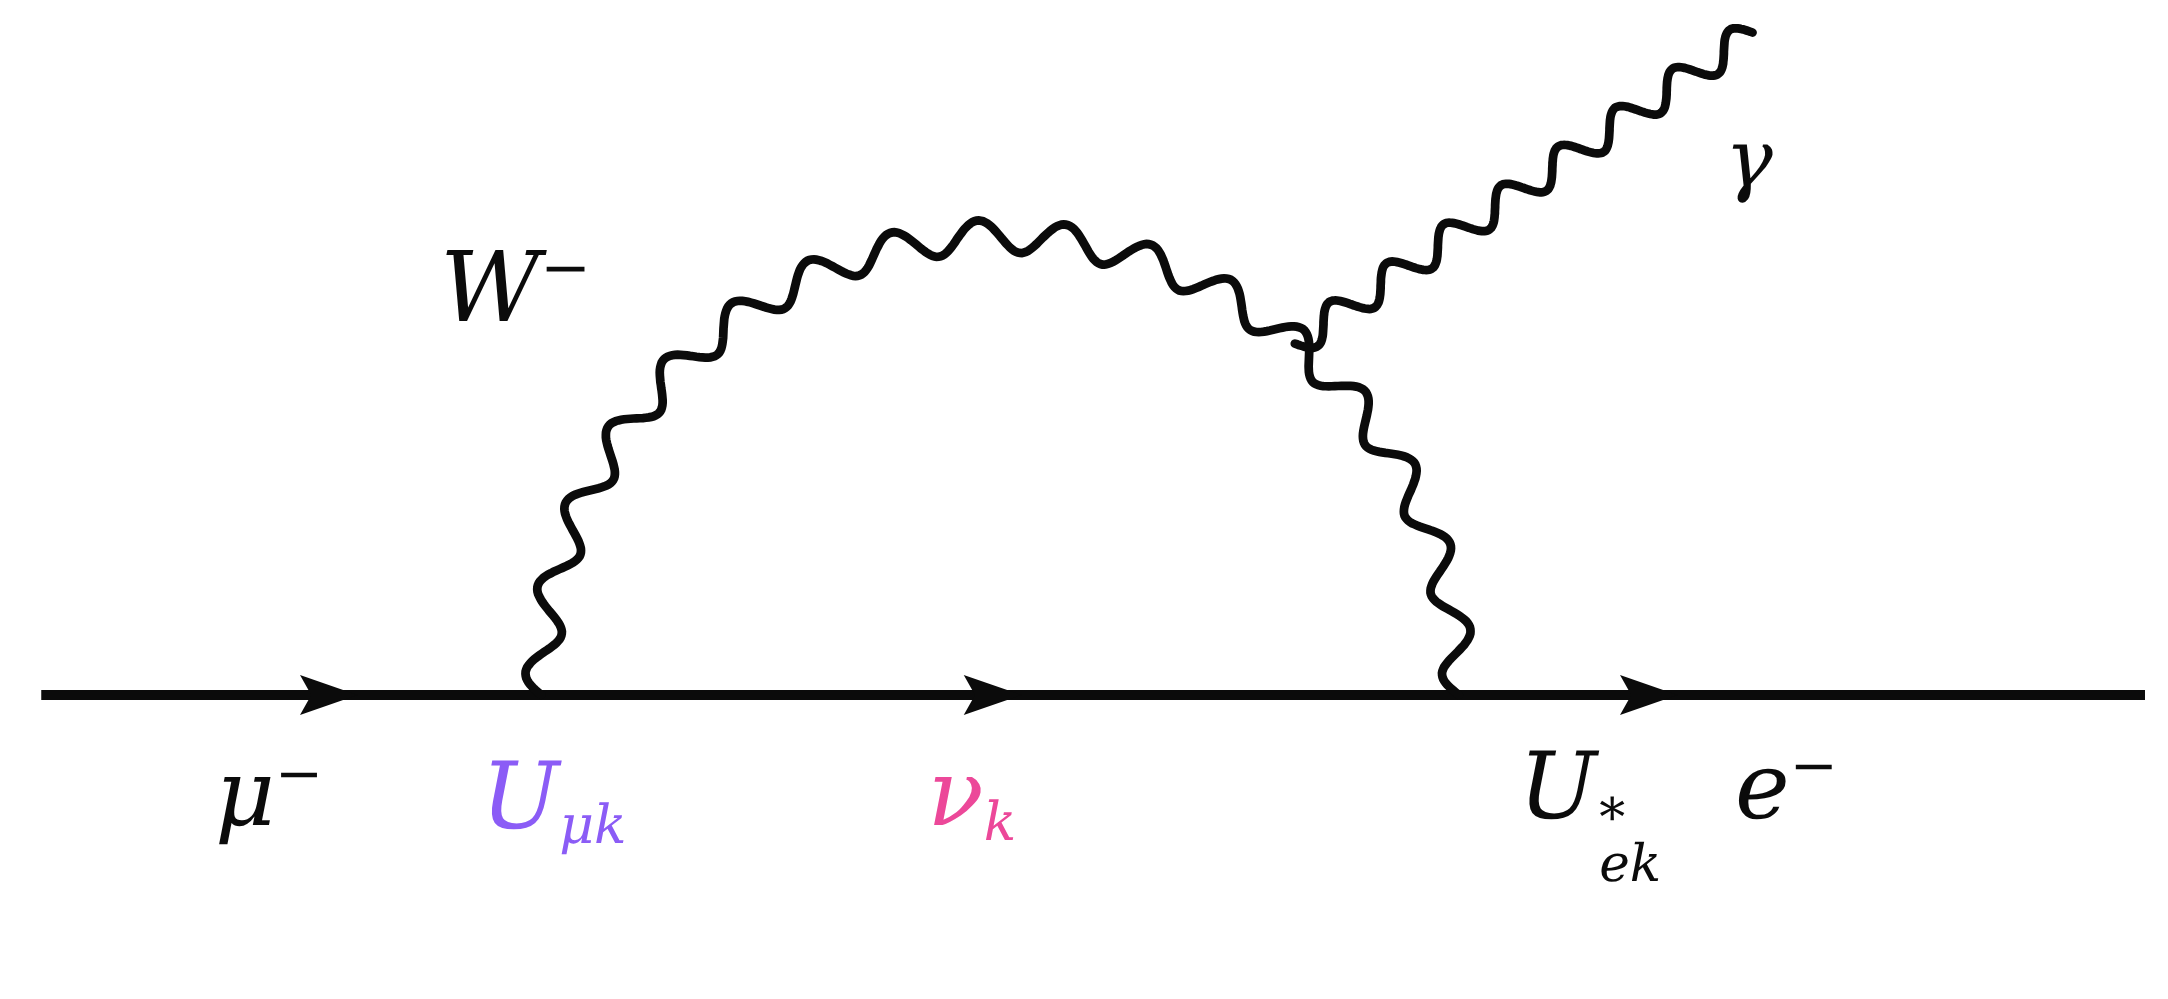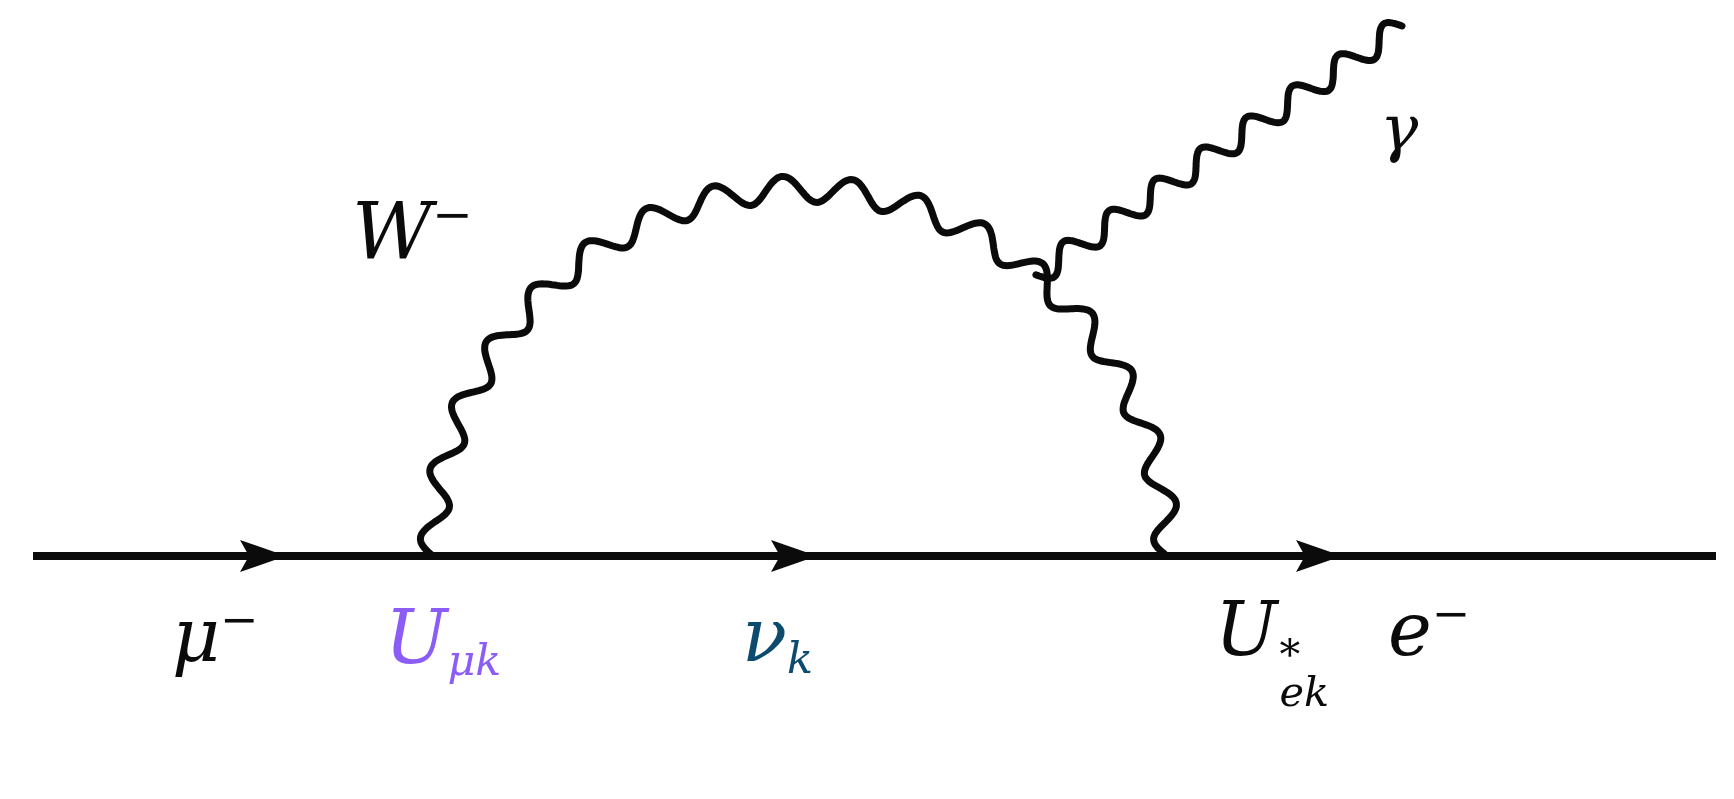--- a/index.html
+++ b/index.html
@@ -56,21 +56,21 @@
   </svg>
 
   <div class="lbl" style="left: 172px; top: 598px; color: rgb(11, 11, 11);">
     <span>μ</span><sup>−</sup>
   </div>
 
   <div class="lbl" style="left: 385px; top: 600px; color: #8b5cf6;">
     <span>U</span><sub>μk</sub>
   </div>
 
-  <div class="lbl" style="left: 742px; top: 598px; color: #0c4a6e;">
+  <div class="lbl" style="left: 742px; top: 598px; color: #ec4899;">
     <span>ν</span><sub>k</sub>
   </div>
 
   <div class="lbl" style="left: 1215px; top: 592px; color: rgb(11, 11, 11);">
     <span>U</span><span class="stack">
         <span class="st-sup">*</span>
         <span class="st-sub">ek</span>
       </span>
   </div>
 

